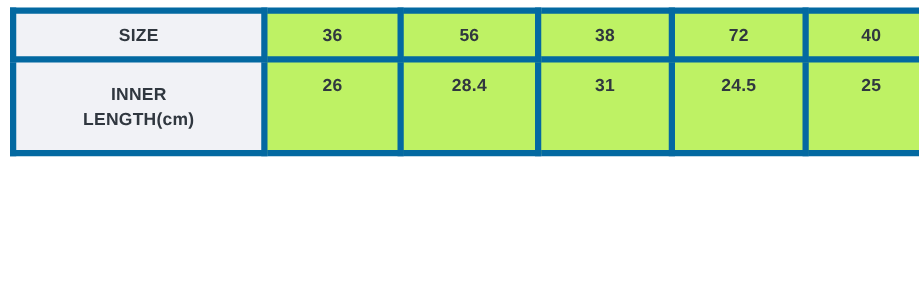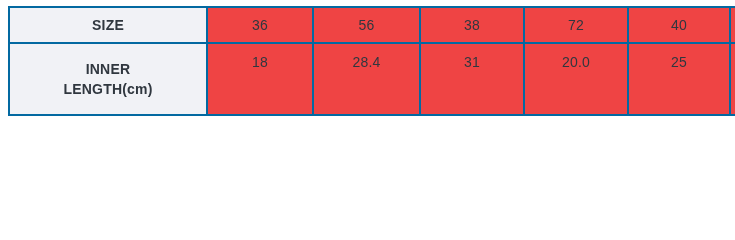--- a/index.html
+++ b/index.html
@@ -25,41 +25,41 @@
 
   table.size-chart {
     border-collapse: collapse;
     table-layout: fixed;
     width: 718px;
     height: 98px;
     background: #ffffff;
   }
 
   table.size-chart td {
-    border: 2px solid #0369a1;
+    border: 5px solid #0369a1;
     padding: 0 6px;
     text-align: center;
     vertical-align: middle;
     color: #30373f;
     font-size: 14px;
     line-height: 1.45;
   }
 
   
   td.label-cell {
     background: #f1f2f6;
     font-weight: bold;
     color: #26292e;
     letter-spacing: 0.2px;
     font-size: 14px;
   }
 
   td.value-cell {
-    background: #ef4444;
-    font-weight: normal;
+    background: #bef264;
+    font-weight: bold;
     color: #3a3f46;
     letter-spacing: 0.2px;
   }
 
   
   tr.row-size td { height: 34px; }
   tr.row-length td { height: 62px; vertical-align: top; padding-top: 8px; }
   tr.row-length td.label-cell { vertical-align: middle; padding-top: 0; }
 
   .label-line { display: block; white-space: nowrap; }
@@ -81,23 +81,23 @@
         <td class="value-cell" style="width:90px">72</td>
         <td class="value-cell" style="width:88px">40</td>
         <td class="value-cell" style="width:81px">41</td>
       </tr>
 
       <tr class="row-length">
         <td class="label-cell">
           <span class="label-line">INNER</span>
           <span class="label-line">LENGTH(cm)</span>
         </td>
-        <td class="value-cell">18</td>
+        <td class="value-cell">26</td>
         <td class="value-cell">28.4</td>
         <td class="value-cell">31</td>
-        <td class="value-cell">20.0</td>
+        <td class="value-cell">24.5</td>
         <td class="value-cell">25</td>
         <td class="value-cell">25.5</td>
       </tr>
 
     </tbody>
   </table>
 </div>
 
 </body></html>

